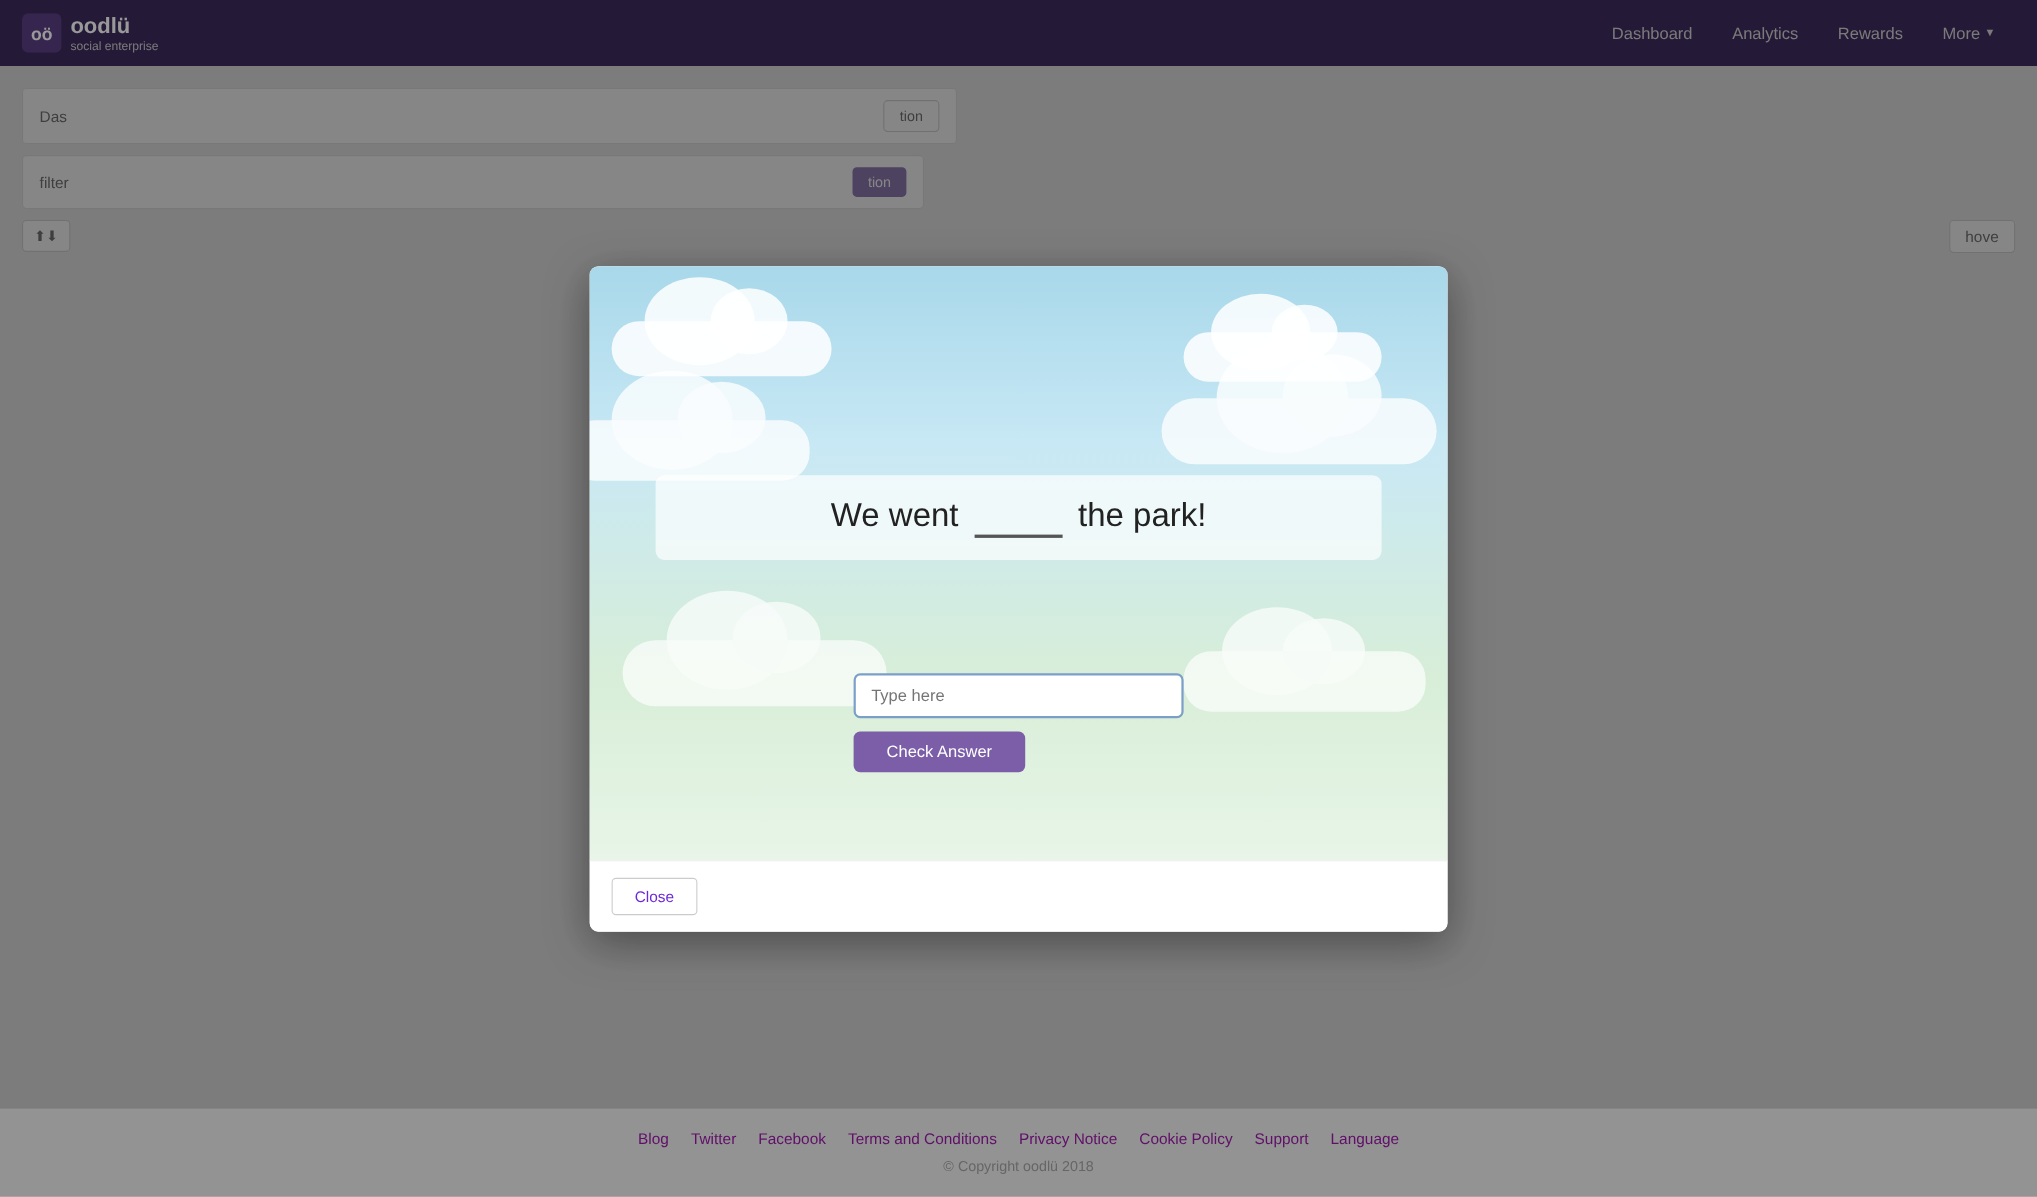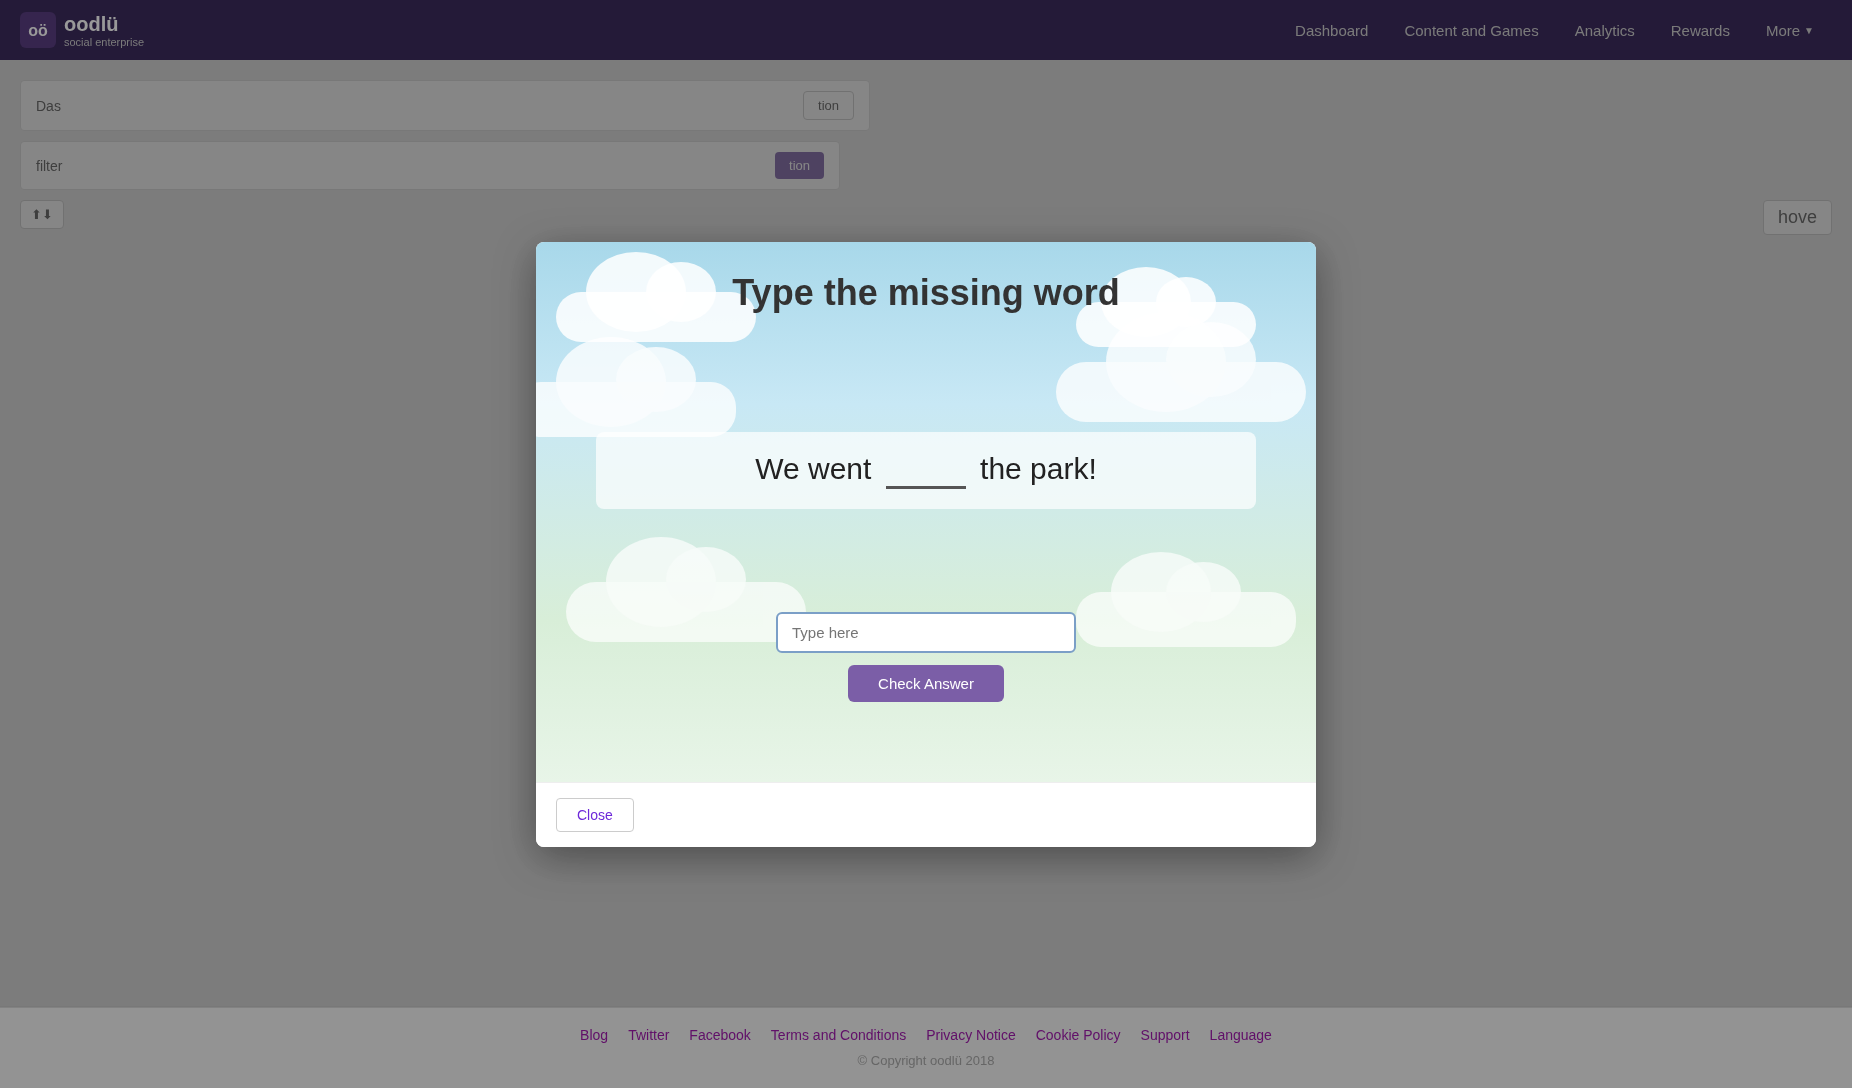--- a/index.html
+++ b/index.html
@@ -115,21 +115,21 @@
       border-radius: 4px;
       cursor: pointer;
       font-size: 13px;
     }
     .btn-remove {
       background: white;
       border: 1px solid #ccc;
       padding: 6px 14px;
       border-radius: 4px;
       cursor: pointer;
-      font-size: 18px;
+      font-size: 14px;
       color: #555;
     }
 
     
     .modal-overlay {
       position: fixed;
       top: 0; left: 0;
       width: 100%; height: 100%;
       background: rgba(0,0,0,0.4);
       display: flex;
@@ -291,21 +291,21 @@
       margin: 0 6px;
     }
 
     .modal-input-area {
       position: absolute;
       bottom: 80px;
       left: 50%;
       transform: translateX(-50%);
       display: flex;
       flex-direction: column;
-      align-items: center;
+      align-items: flex-start;
       gap: 12px;
       z-index: 2;
       width: 300px;
     }
     .modal-input {
       width: 100%;
       padding: 10px 14px;
       border: 2px solid #7b9fc7;
       border-radius: 6px;
       font-size: 15px;
@@ -398,21 +398,20 @@
         <text x="18" y="24" text-anchor="middle" fill="white" font-size="16" font-weight="bold">oö</text>
       </svg>
     </div>
     <div>
       <div class="logo-text">oodlü</div>
       <div class="logo-sub">social enterprise</div>
     </div>
   </div>
   <div class="nav-links">
     <a class="nav-link">Dashboard</a>
-    <a class="nav-link">Content and Games</a>
     <a class="nav-link">Analytics</a>
     <a class="nav-link">Rewards</a>
     <a class="nav-link dropdown">More</a>
   </div>
 </nav>
 
 <div class="page-overlay"></div>
 
 <div class="main-content">
   <div class="bg-card">
@@ -441,21 +440,20 @@
   <div class="modal">
     <div class="modal-sky">
 
       <div class="cloud cloud-1"></div>
       <div class="cloud cloud-2"></div>
       <div class="cloud cloud-3"></div>
       <div class="cloud cloud-4"></div>
       <div class="cloud cloud-5"></div>
       <div class="cloud cloud-6"></div>
 
-      <div class="modal-title">Type the missing word</div>
 
       <div class="modal-sentence-box">
         <span>We went</span>
         <span class="blank">&nbsp;&nbsp;&nbsp;&nbsp;&nbsp;</span>
         <span>the park!</span>
       </div>
 
       <div class="modal-input-area">
         <input class="modal-input" type="text" placeholder="Type here" style="">
         <button class="btn-check">Check Answer</button>

